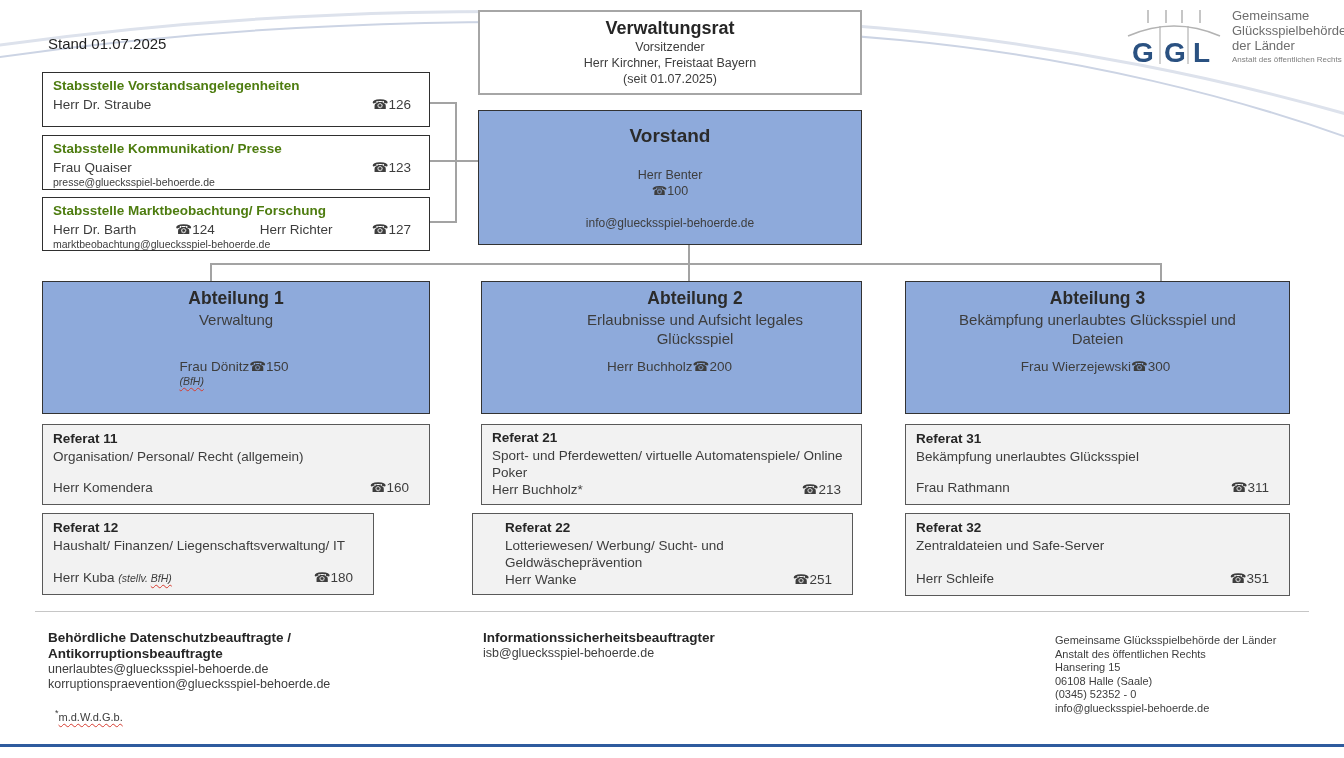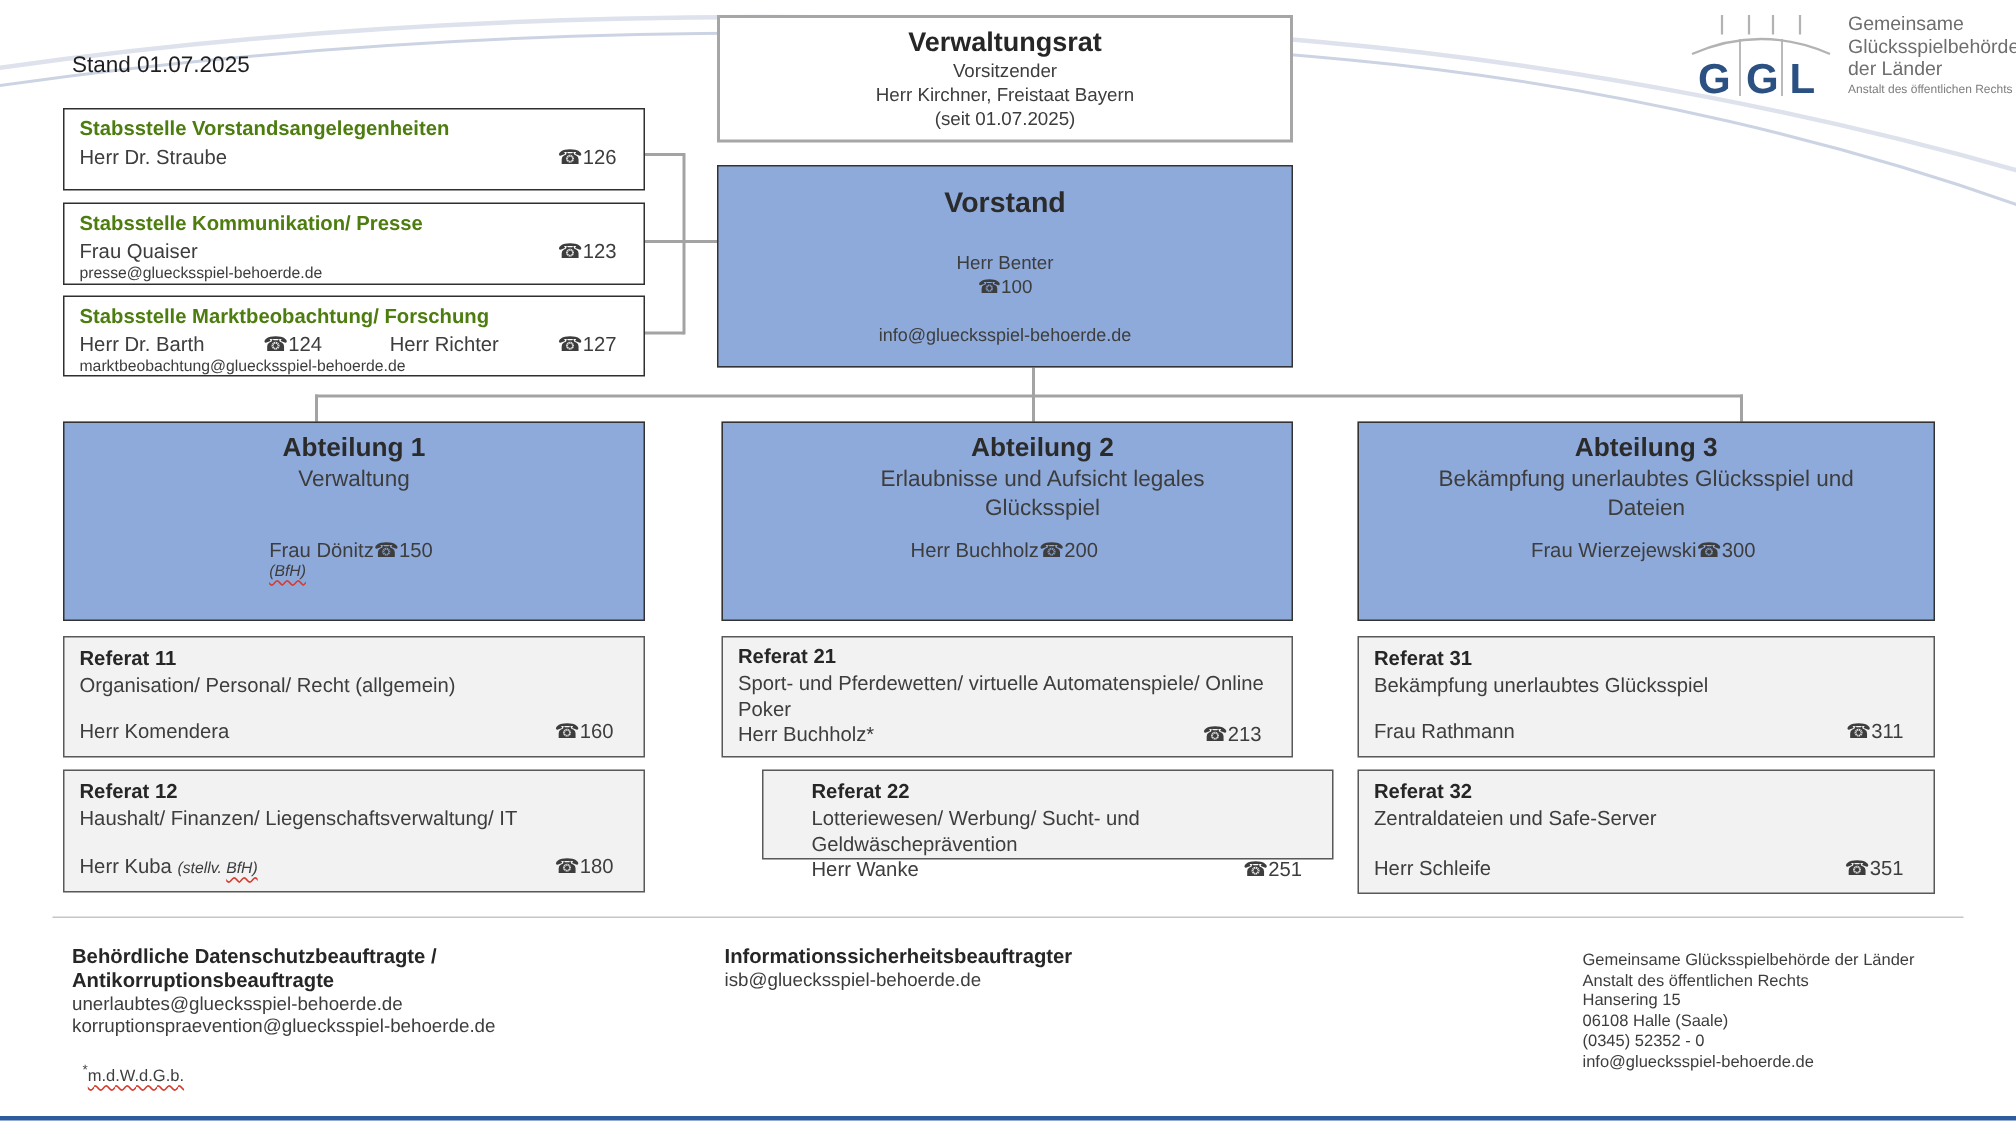--- a/index.html
+++ b/index.html
@@ -154,32 +154,32 @@
 
   <div class="box ref" style="left:905px;top:424px;width:385px;height:81px;">
     <div class="title">Referat 31</div>
     <div class="desc">Bekämpfung unerlaubtes Glücksspiel</div>
     <div class="prow">
       <span>Frau Rathmann</span>
       <span class="ph"><span>☎</span><span>311</span></span>
     </div>
   </div>
 
-  <div class="box ref" style="left:42px;top:513px;width:388px;height:82px;">
+  <div class="box ref" style="left:42px;top:513px;width:332px;height:82px;">
     <div class="title">Referat 12</div>
     <div class="desc">Haushalt/ Finanzen/ Liegenschaftsverwaltung/ IT</div>
     <div class="prow">
       <span><span>Herr Kuba</span>
         <span class="note" style="display:inline;"><span>(stellv.</span> <span class="squiggle">BfH)</span></span>
       </span>
       <span class="ph"><span>☎</span><span>180</span></span>
     </div>
   </div>
 
-  <div class="box ref" style="left:508px;top:513px;width:381px;height:60px;padding-left:32px;">
+  <div class="box ref" style="left:472px;top:513px;width:381px;height:82px;padding-left:32px;">
     <div class="title">Referat 22</div>
     <div class="desc">Lotteriewesen/ Werbung/ Sucht- und Geldwäscheprävention</div>
     <div class="prow">
       <span>Herr Wanke</span>
       <span class="ph"><span>☎</span><span>251</span></span>
     </div>
   </div>
 
   <div class="box ref" style="left:905px;top:513px;width:385px;height:83px;">
     <div class="title">Referat 32</div>

